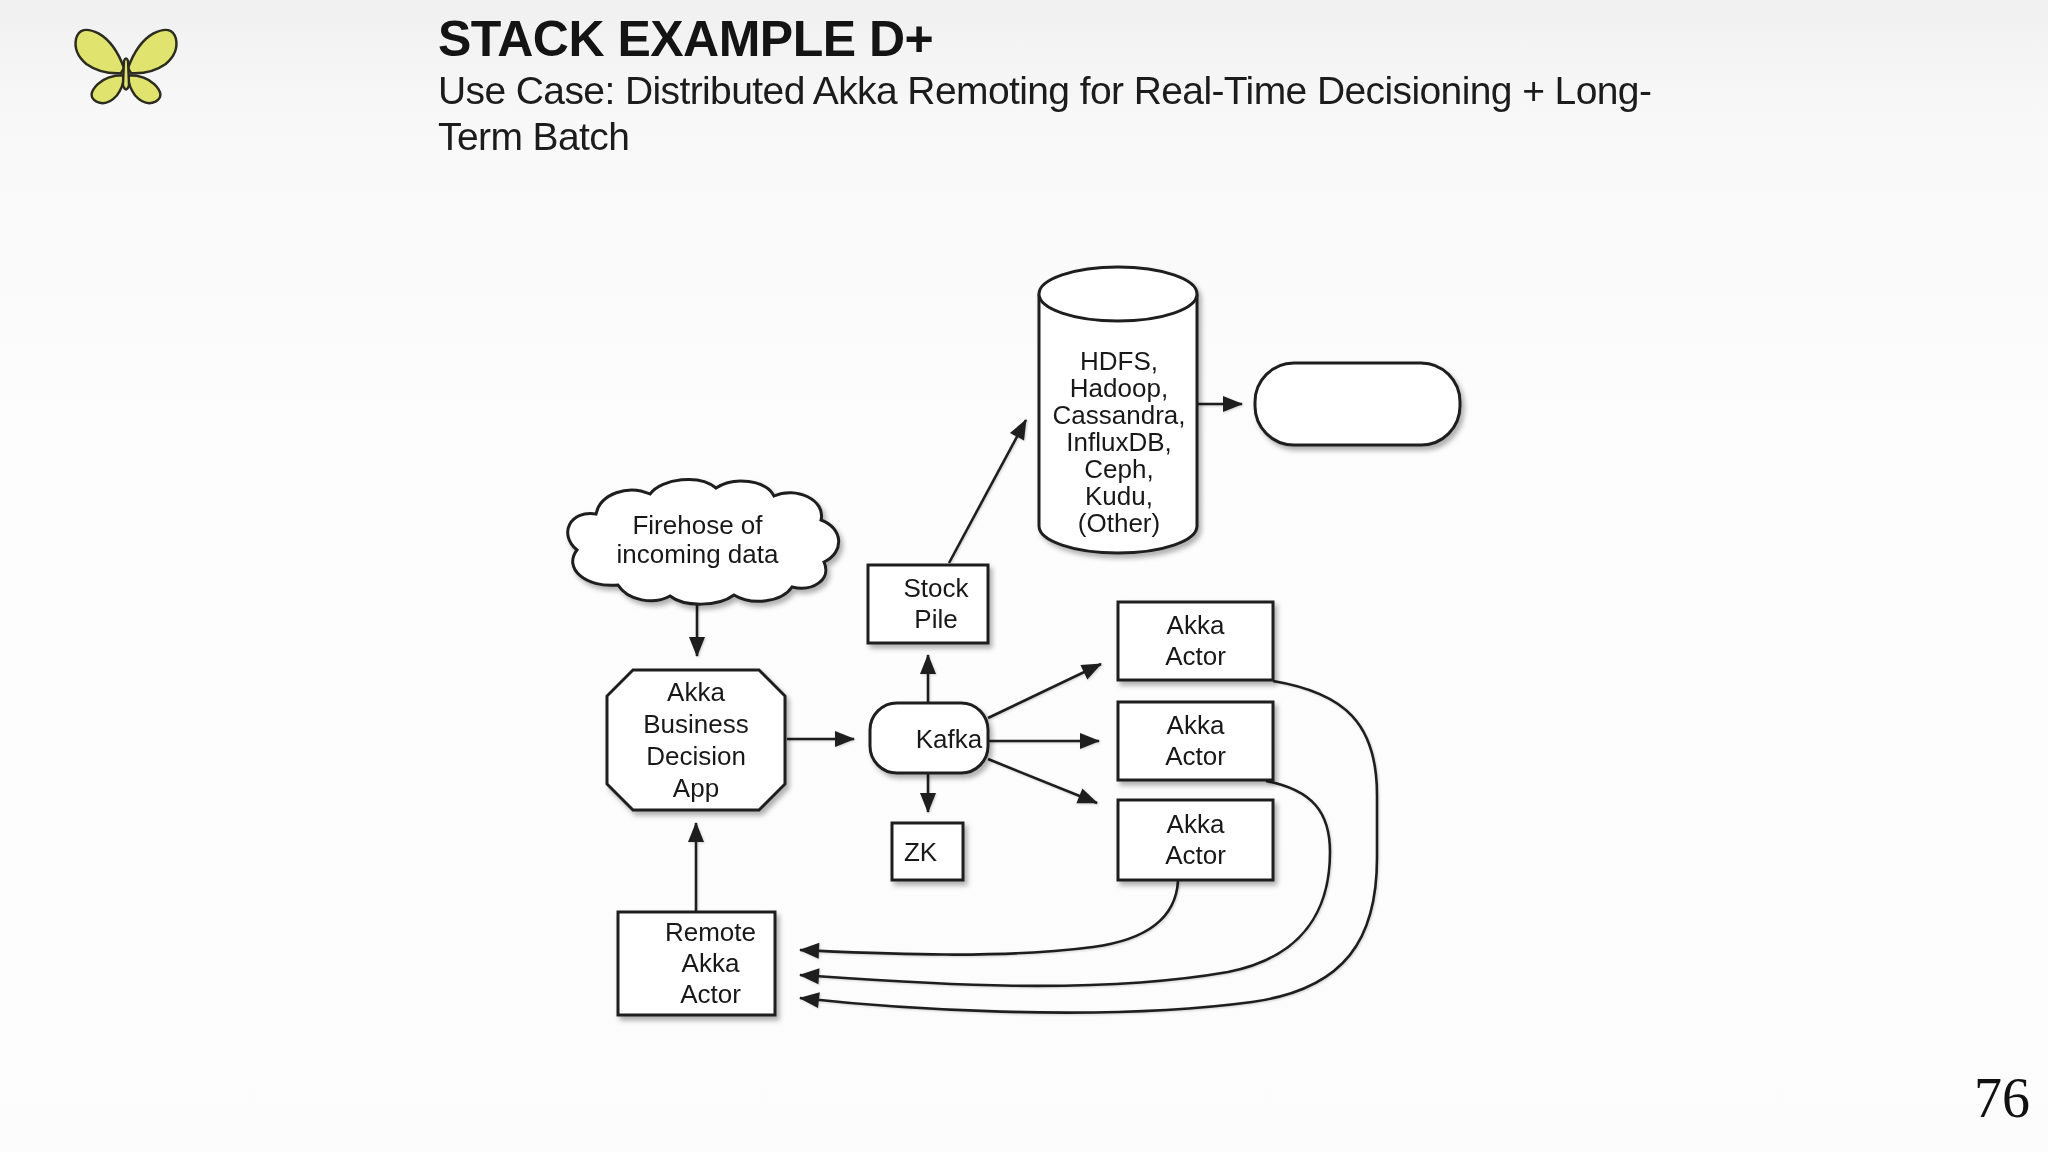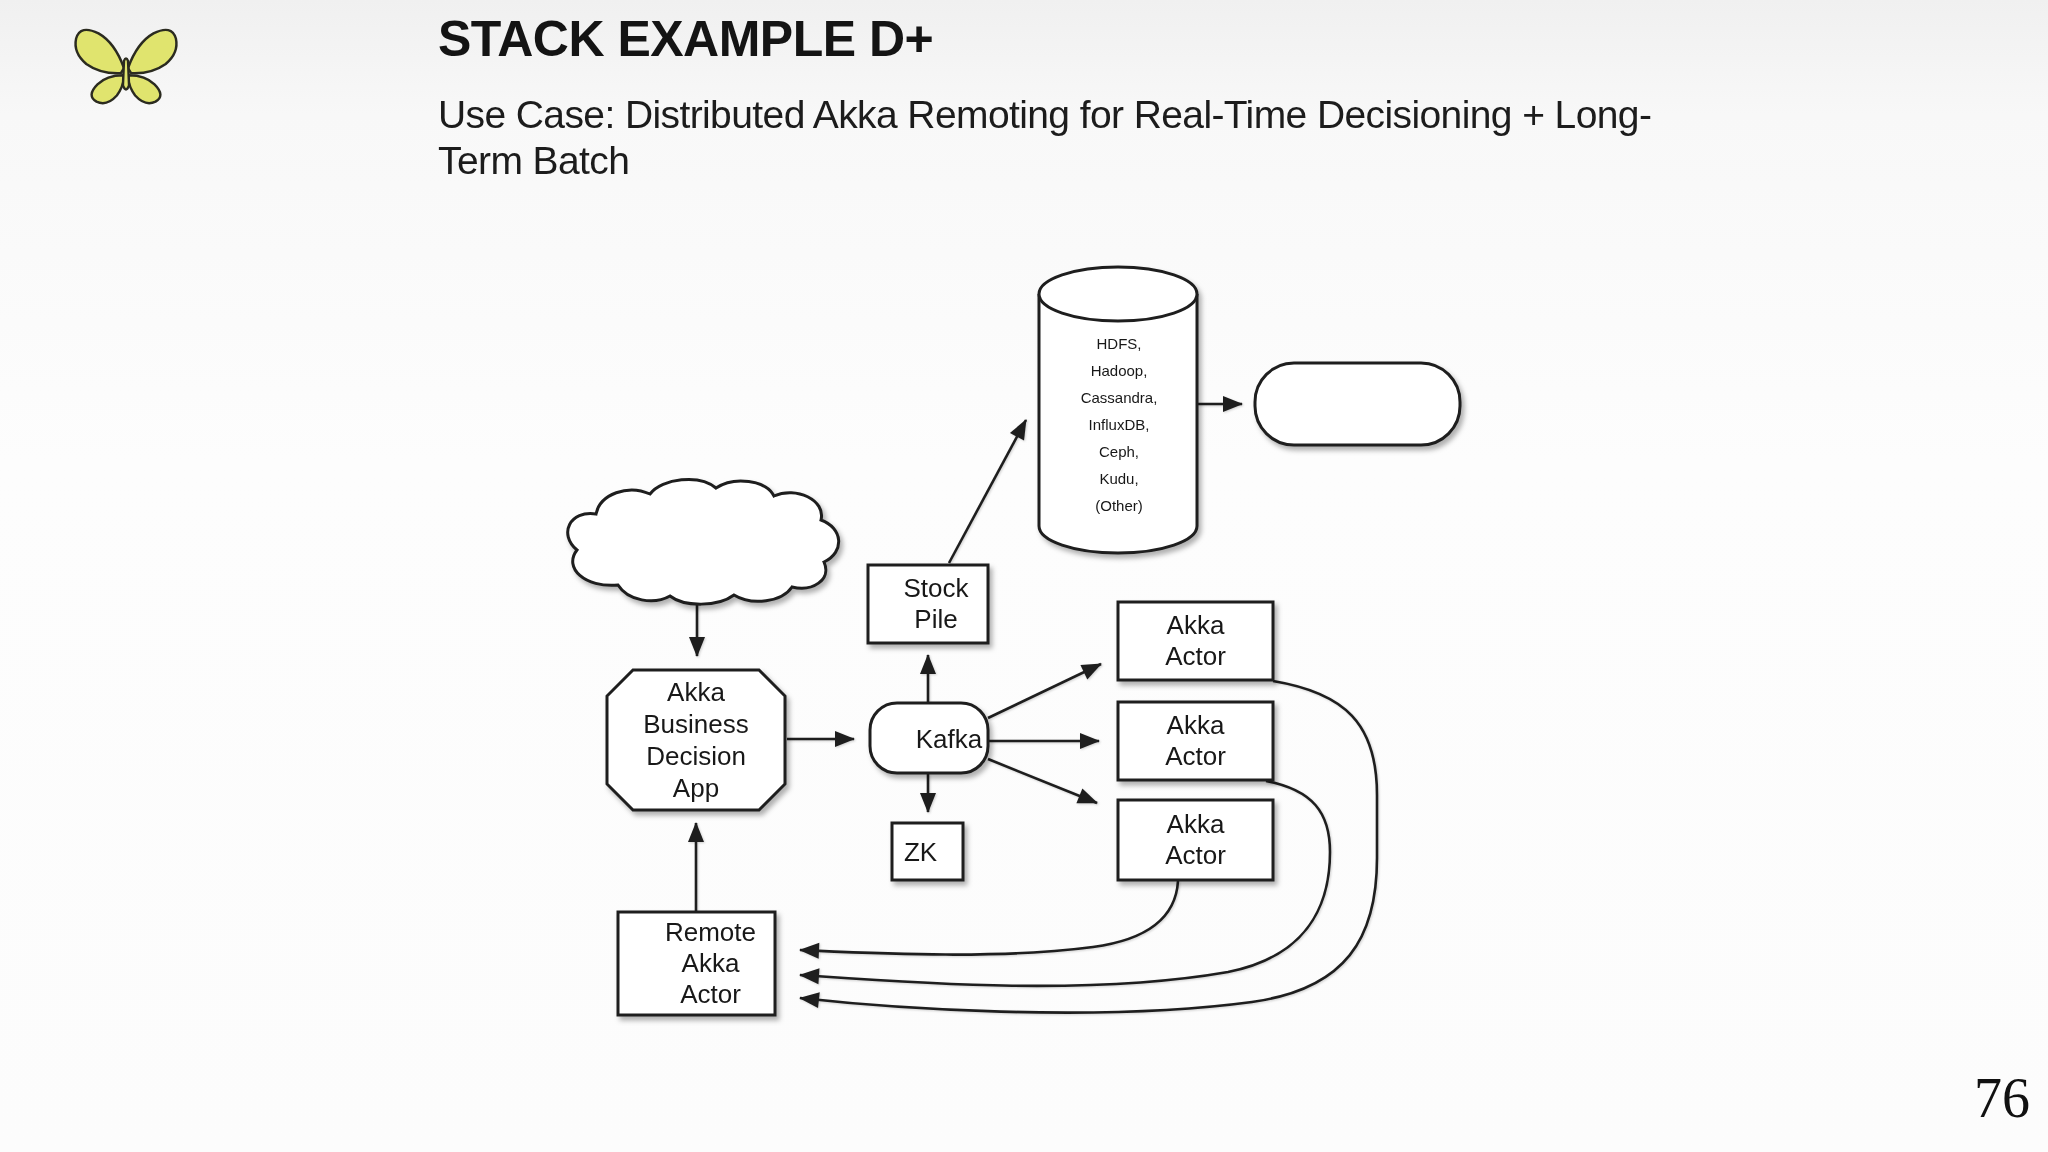--- a/index.html
+++ b/index.html
@@ -9,21 +9,21 @@
     background:linear-gradient(180deg,#f0f0f0 0%,#f8f8f8 10%,#fdfdfd 40%,#fcfcfc 100%);
   }
   .slide{position:relative;width:2048px;height:1152px;border-radius:7px;}
 
   .title{
     position:absolute;left:438px;top:10px;
     font-size:50px;font-weight:800;color:#141414;
     letter-spacing:-0.5px;white-space:pre;
   }
   .subtitle{
-    position:absolute;left:438px;top:92px;width:1400px;
+    position:absolute;left:438px;top:68px;width:1400px;
     font-size:39px;font-weight:400;color:#1c1c1c;
     line-height:46px;letter-spacing:-0.6px;white-space:pre-line;
   }
   .pagenum{
     position:absolute;left:1900px;top:1066px;width:130px;
     font-size:56px;color:#111;text-align:right;font-family:Liberation Serif, serif;
   }
 
   .logo{position:absolute;left:70px;top:22px;width:112px;height:86px;}
 
@@ -32,21 +32,21 @@
   .node{fill:var(--node-fill,#ffffff);stroke:var(--node-border,#1e1e1e);stroke-width:3;}
   .node-group{filter:drop-shadow(3px 4px 2.5px rgba(0,0,0,0.30));}
   .edge-group{filter:drop-shadow(1px 1.5px 1px rgba(0,0,0,0.18));}
   .edge{fill:none;stroke:var(--node-border,#1e1e1e);stroke-width:2.6;}
   .arrowed{marker-end:url(#arrowhead);}
 
   .label{
     position:absolute;text-align:center;white-space:pre-line;
     color:#181818;font-size:26px;line-height:31px;font-weight:400;
   }
-  .label.small{font-size:15px;line-height:27px;}
+  .label.small{font-size:26px;line-height:27px;margin-top:18px;}
   .label.cloud-label{font-size:26px;line-height:29px;}
 </style>
 </head>
 <body>
 
 <div class="slide">
 
   <svg class="logo" viewBox="0 0 110 84" aria-hidden="true">
     <g stroke-width="2.4" stroke-linejoin="round" fill="#e0e46e" stroke="#2b2b20">
       <path d="M 53 45 Q 44 20 28 11 Q 10 2 6 16 Q 3 30 16 41 Q 30 51 50 50 Z"></path>
@@ -116,20 +116,22 @@
       <rect class="node" x="1255" y="363" width="205" height="82" rx="39"></rect>
 
       <rect class="node" x="1118" y="602" width="155" height="78"></rect>
       <rect class="node" x="1118" y="702" width="155" height="78"></rect>
       <rect class="node" x="1118" y="800" width="155" height="80"></rect>
 
       <rect class="node" x="618" y="912" width="157" height="103"></rect>
     </g>
   </svg>
 
+  <div class="label cloud-label" style="left:565px;top:511px;width:265px;">Firehose of
+incoming data</div>
 
   <div class="label" style="left:607px;top:676px;width:178px;line-height:32px;">Akka
 Business
 Decision
 App</div>
 
   <div class="label" style="left:868px;top:573px;width:120px;padding-left:8px;">Stock
 Pile</div>
 
   <div class="label" style="left:870px;top:724px;width:118px;padding-left:20px;">Kafka</div>

